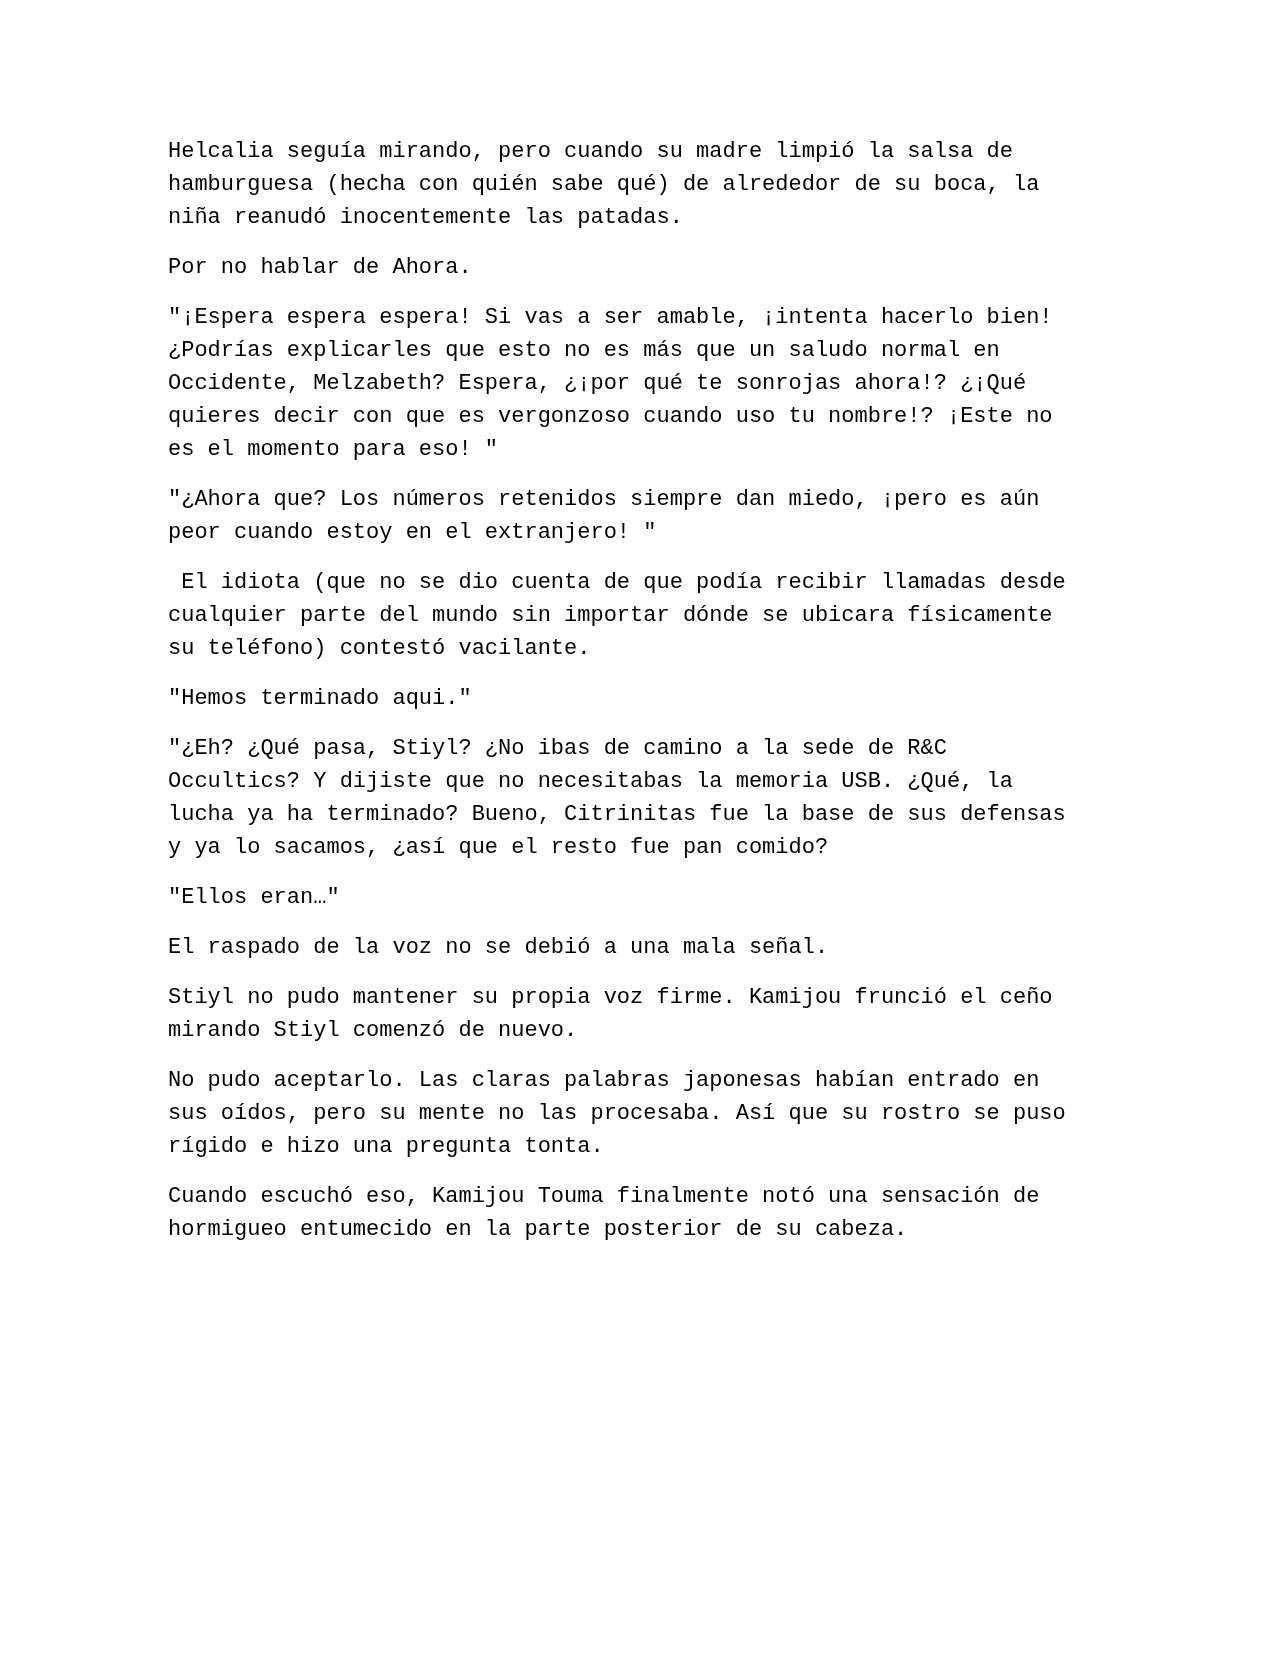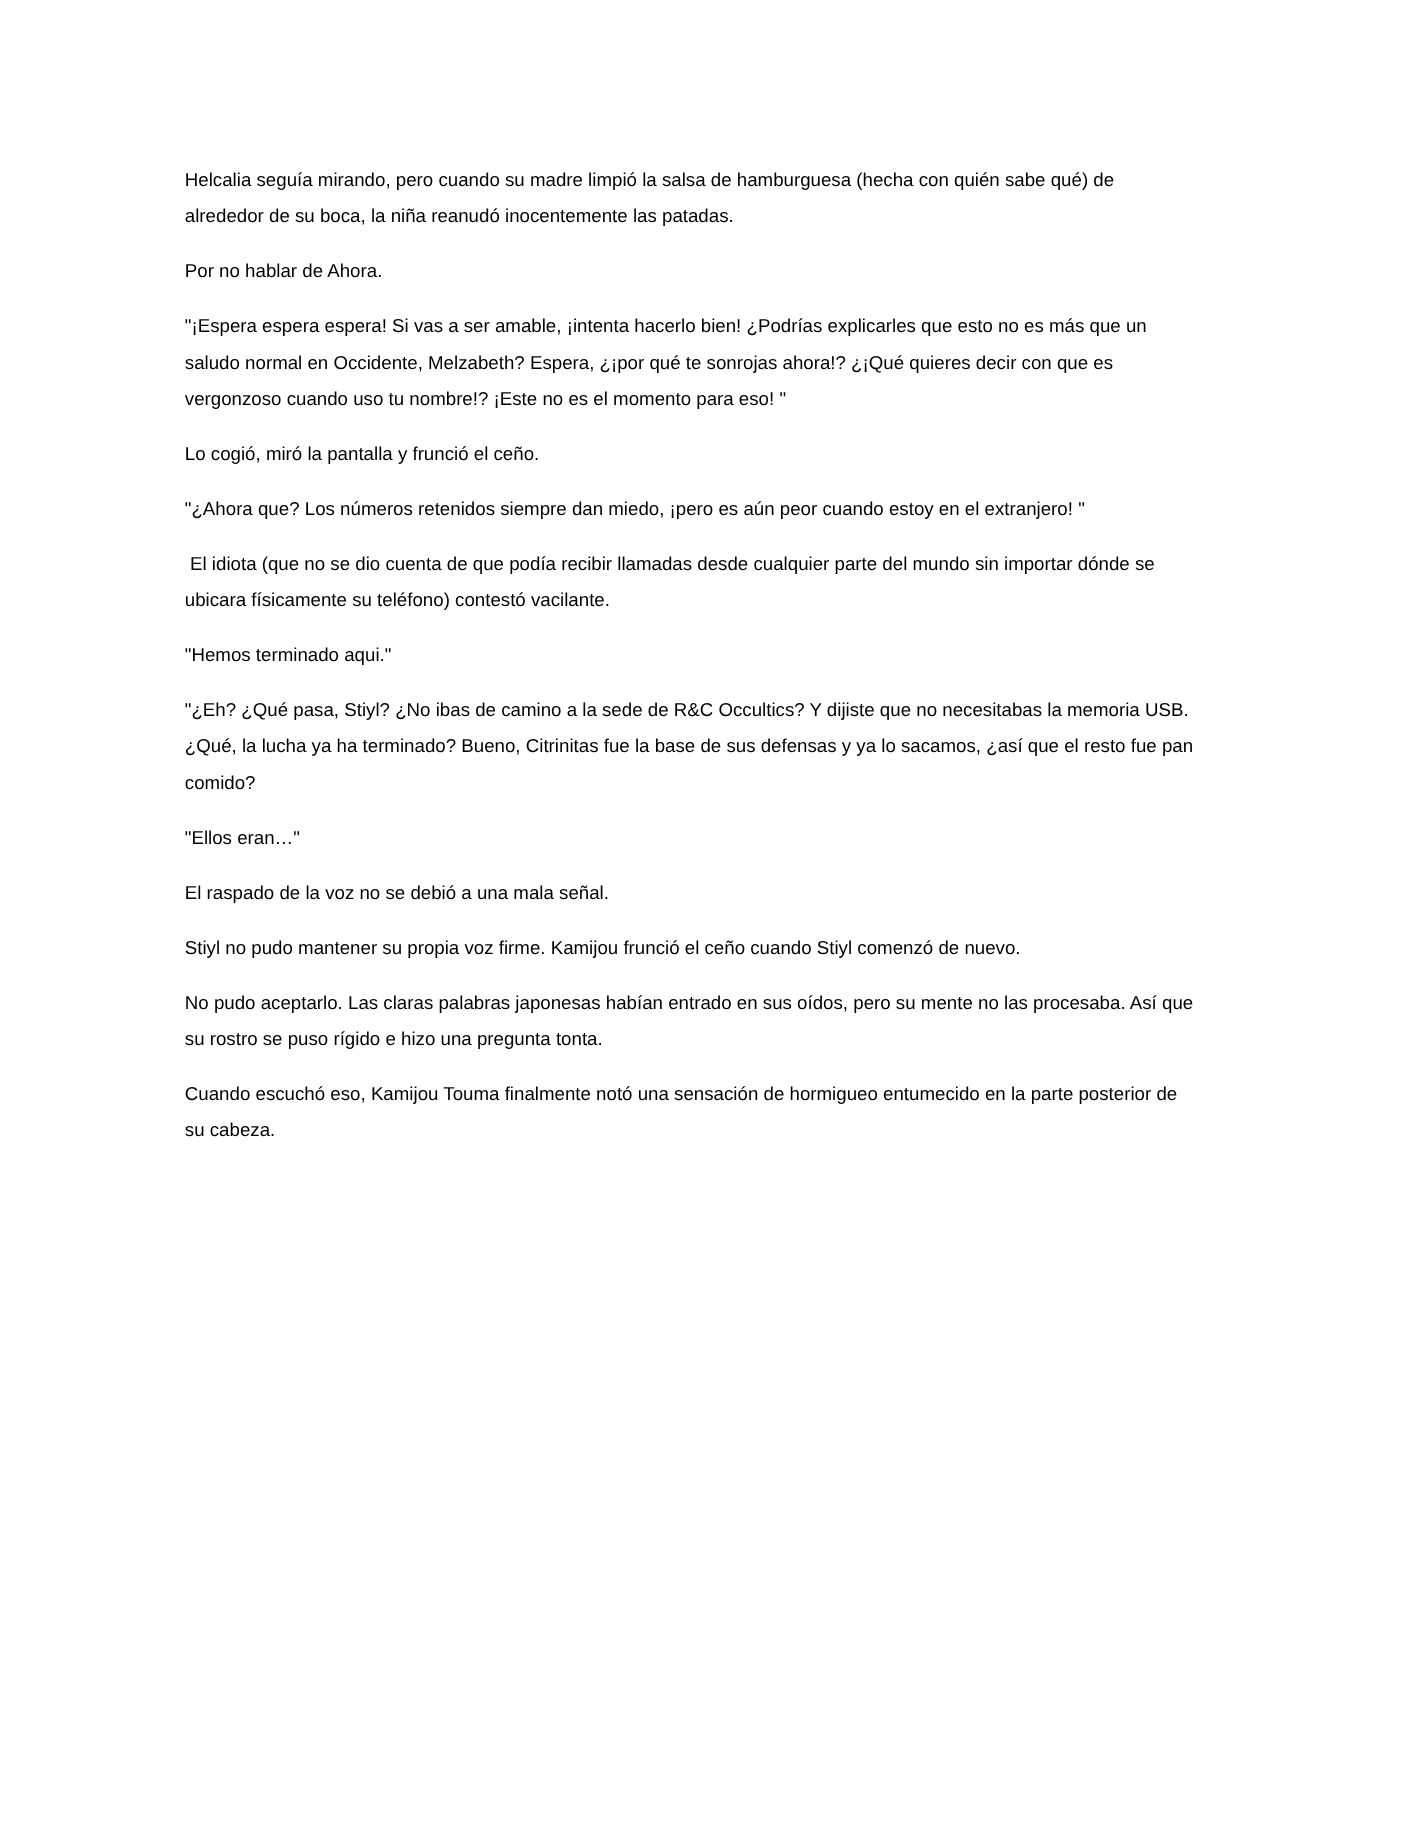--- a/index.html
+++ b/index.html
@@ -11,39 +11,38 @@
     width: 1280px;
     height: 1656px;
     position: relative;
   }
   .page {
     box-sizing: content-box;
     padding: 135px 0 0 168px;
     width: 920px;
   }
   .page p {
-    font-family: Liberation Sans, sans-serif;
-    font-size: 17px;
+    font-family: Liberation Mono, monospace;
+    font-size: 22px;
     line-height: 33px;
     color: #000000;
-    margin: 12px 0 17px 0;
+    margin: 0 0 17px 0;
     white-space: pre-wrap;
     text-rendering: optimizeLegibility;
   }
 </style>
 </head>
 <body>
 
 <div class="page">
   <p>Helcalia seguía mirando, pero cuando su madre limpió la salsa de hamburguesa (hecha con quién sabe qué) de alrededor de su boca, la niña reanudó inocentemente las patadas.</p>
   <p>Por no hablar de Ahora.</p>
   <p>"¡Espera espera espera! Si vas a ser amable, ¡intenta hacerlo bien! ¿Podrías explicarles que esto no es más que un saludo normal en Occidente, Melzabeth? Espera, ¿¡por qué te sonrojas ahora!? ¿¡Qué quieres decir con que es vergonzoso cuando uso tu nombre!? ¡Este no es el momento para eso! "</p>
-  <p>Lo cogió, miró la pantalla y frunció el ceño.</p>
   <p>"¿Ahora que? Los números retenidos siempre dan miedo, ¡pero es aún peor cuando estoy en el extranjero! "</p>
   <p> El idiota (que no se dio cuenta de que podía recibir llamadas desde cualquier parte del mundo sin importar dónde se ubicara físicamente su teléfono) contestó vacilante.</p>
   <p>"Hemos terminado aqui."</p>
   <p>"¿Eh? ¿Qué pasa, Stiyl? ¿No ibas de camino a la sede de R&amp;C Occultics? Y dijiste que no necesitabas la memoria USB. ¿Qué, la lucha ya ha terminado? Bueno, Citrinitas fue la base de sus defensas y ya lo sacamos, ¿así que el resto fue pan comido?</p>
   <p>"Ellos eran…"</p>
   <p>El raspado de la voz no se debió a una mala señal.</p>
-  <p>Stiyl no pudo mantener su propia voz firme. Kamijou frunció el ceño cuando Stiyl comenzó de nuevo.</p>
+  <p>Stiyl no pudo mantener su propia voz firme. Kamijou frunció el ceño mirando Stiyl comenzó de nuevo.</p>
   <p>No pudo aceptarlo. Las claras palabras japonesas habían entrado en sus oídos, pero su mente no las procesaba. Así que su rostro se puso rígido e hizo una pregunta tonta.</p>
   <p>Cuando escuchó eso, Kamijou Touma finalmente notó una sensación de hormigueo entumecido en la parte posterior de su cabeza.</p>
 </div>
 
 </body></html>

